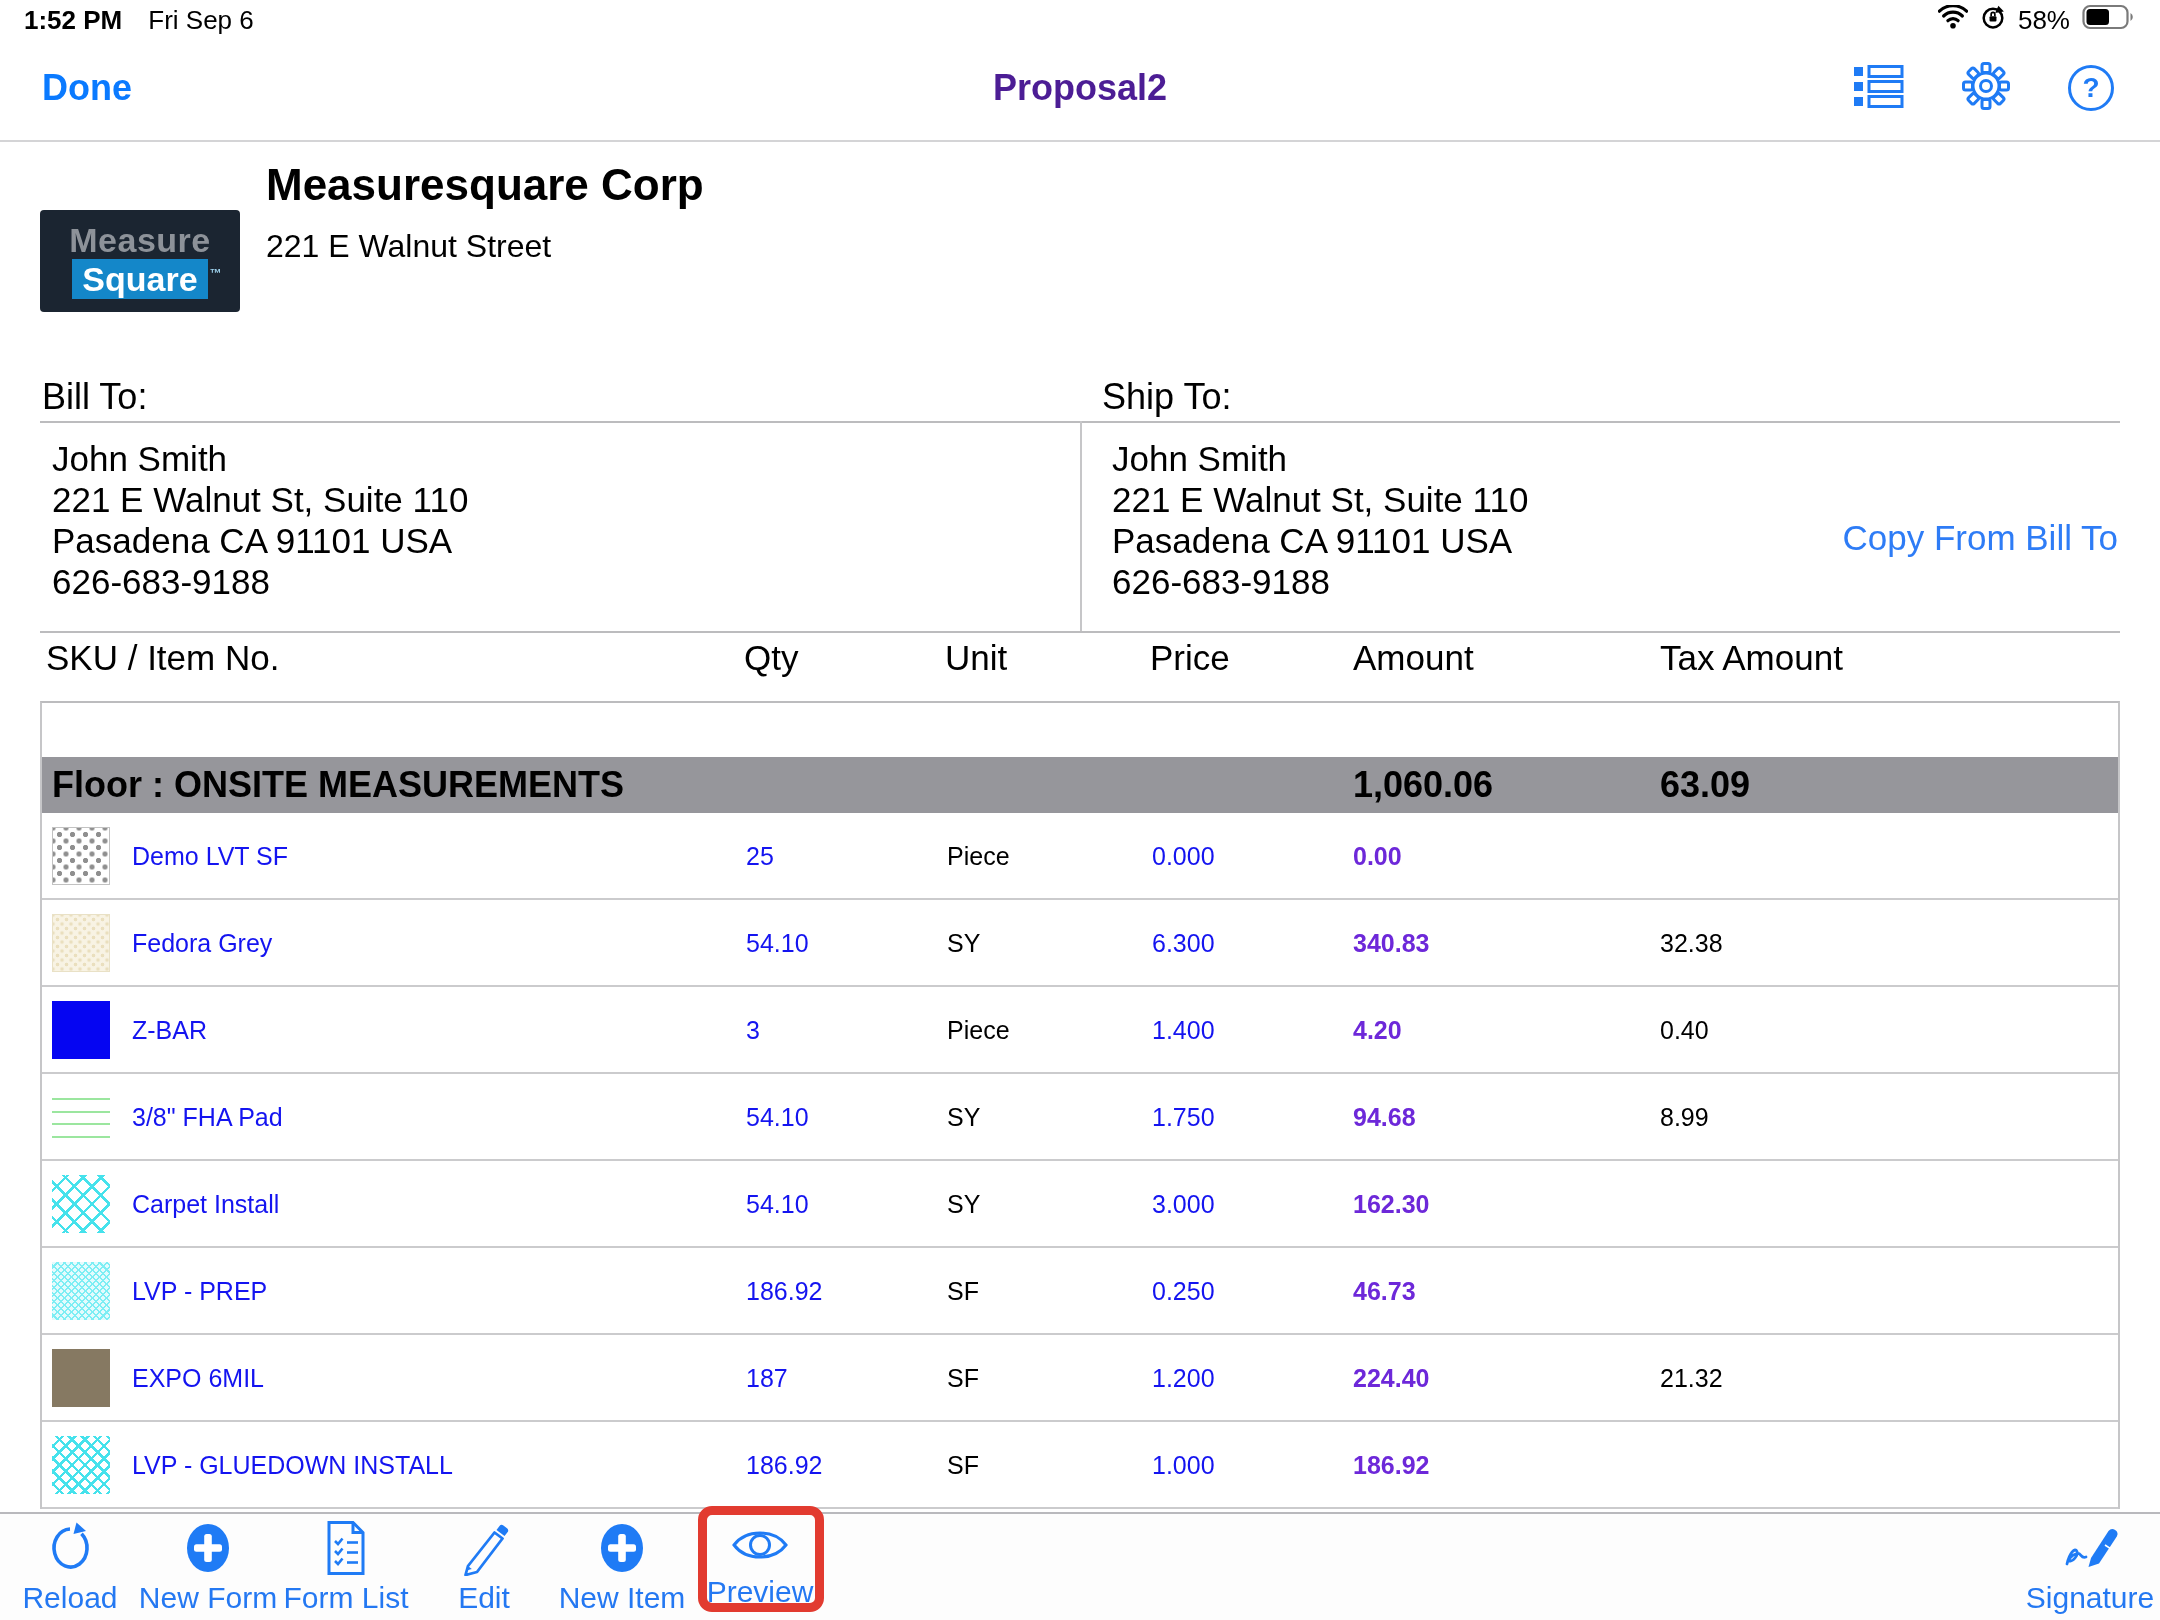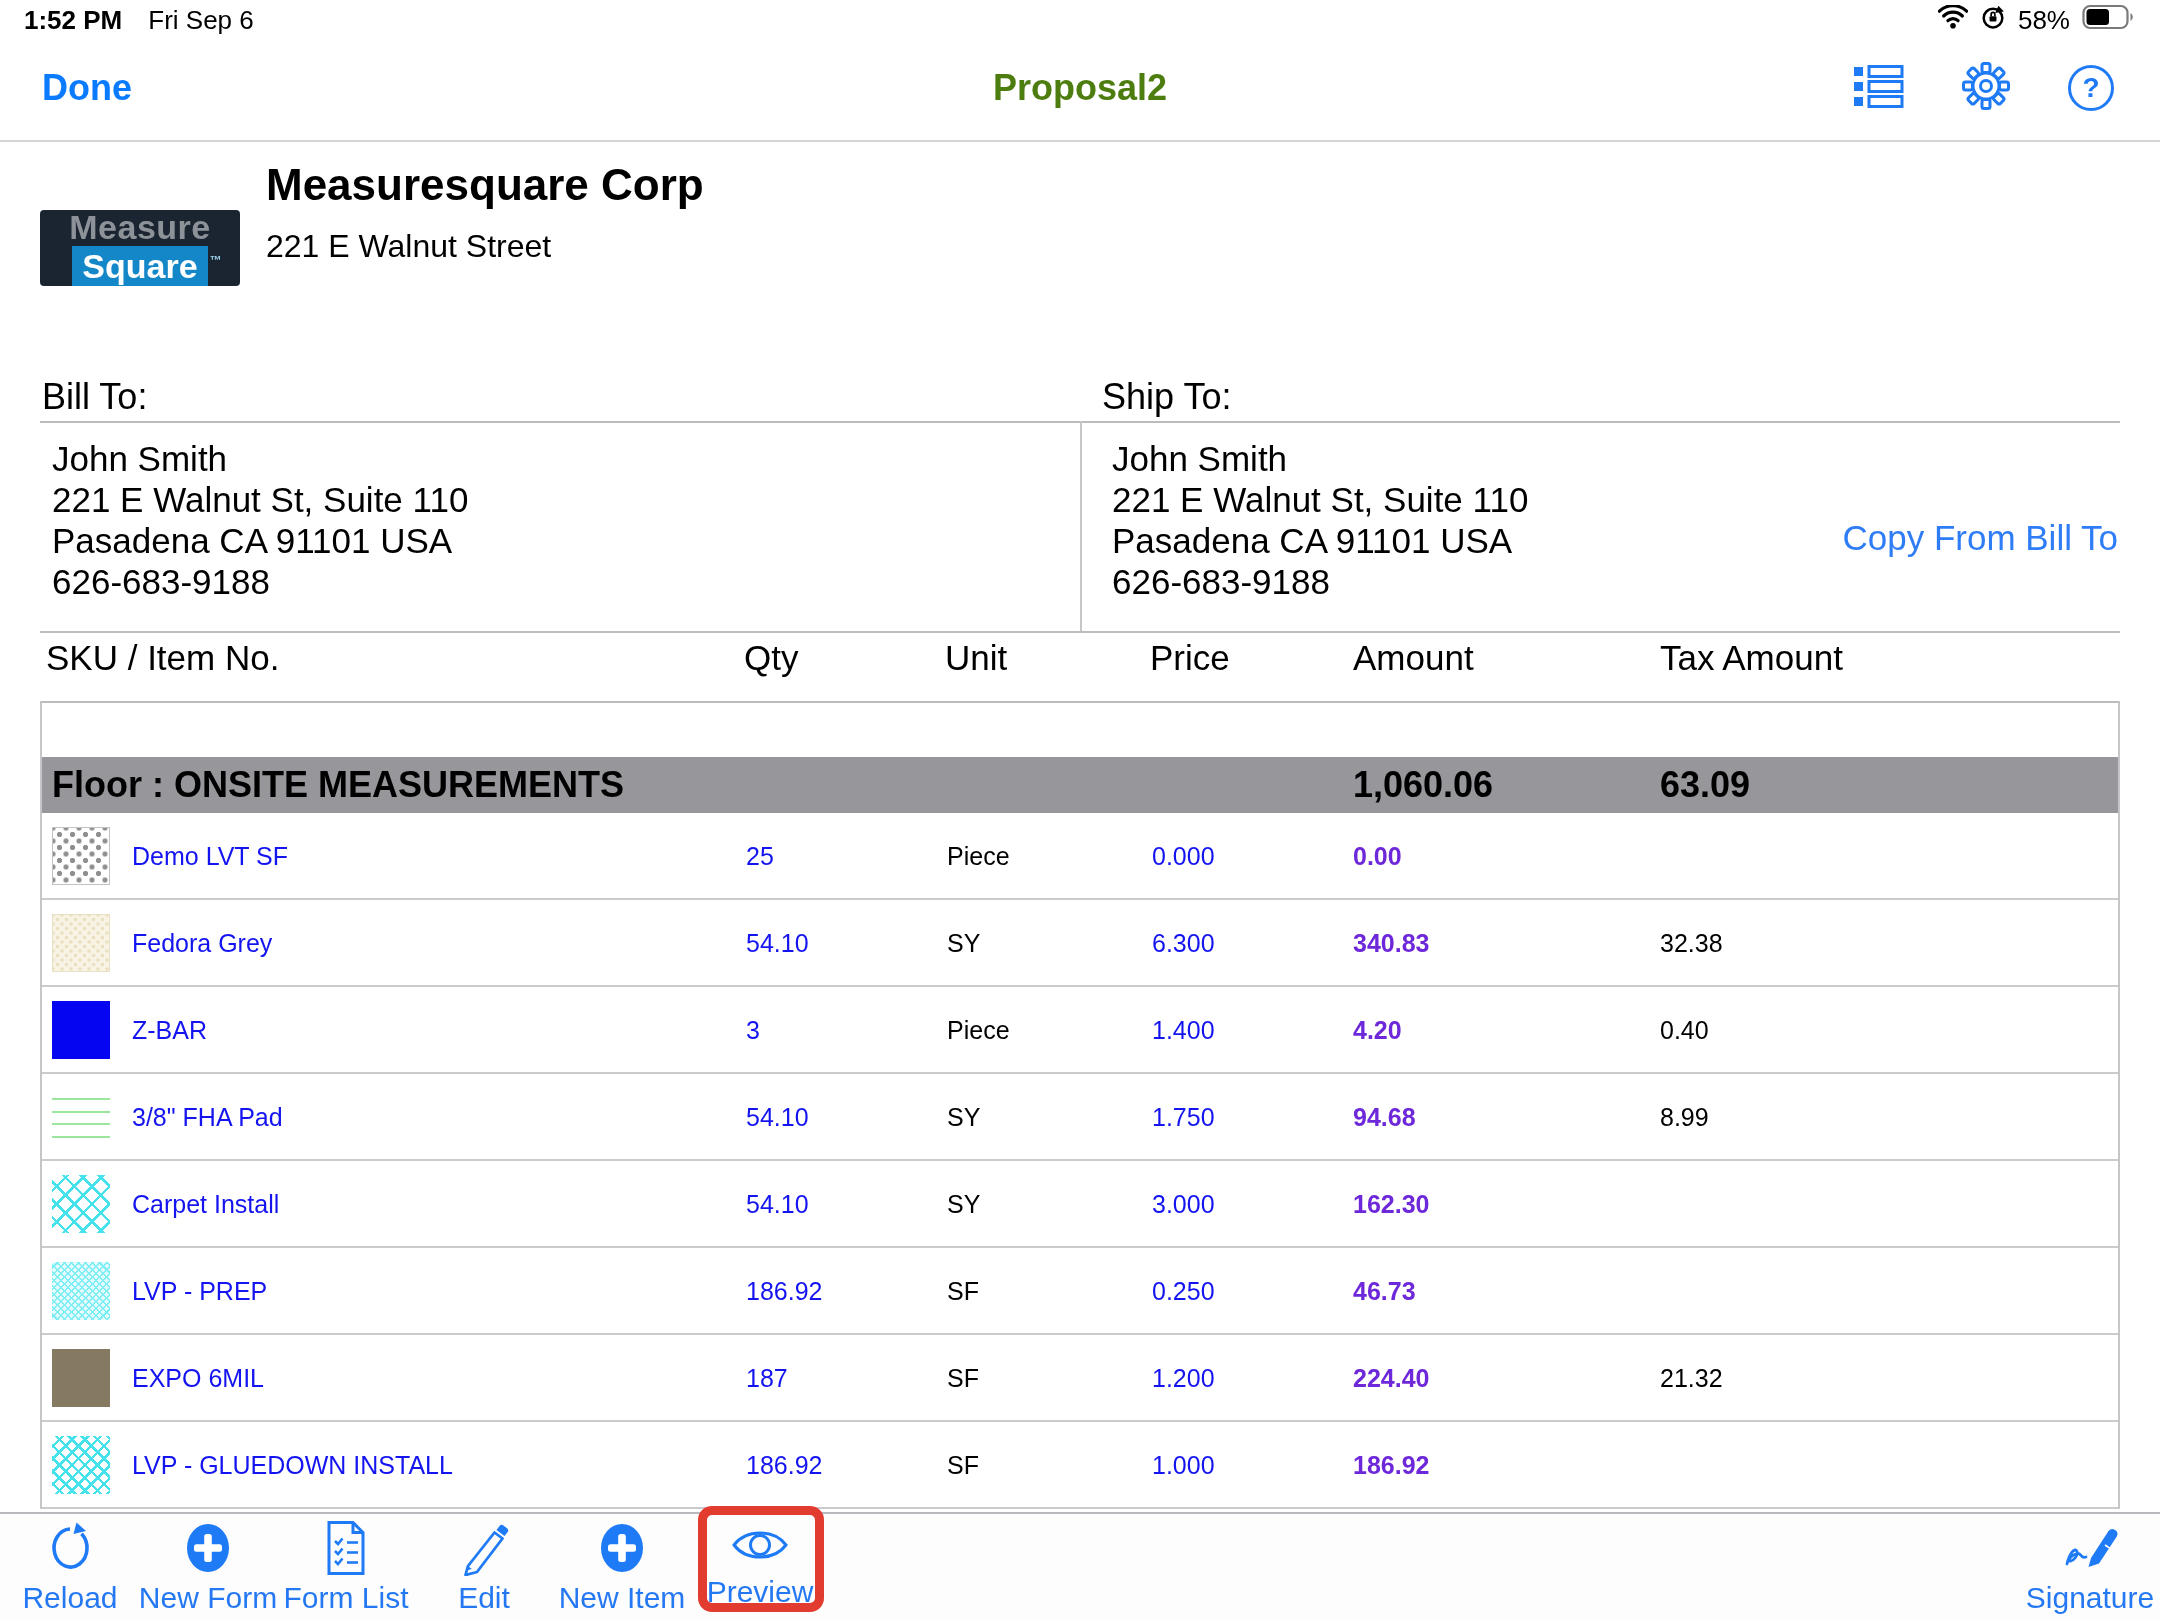--- a/index.html
+++ b/index.html
@@ -8,26 +8,26 @@
 
   
   .status-bar{position:absolute;top:0;left:0;right:0;height:36px;display:flex;justify-content:space-between;align-items:center;padding:4px 24px 0 24px;box-sizing:border-box;}
   .status-left{display:flex;gap:26px;font-size:26px;}
   .status-time{font-weight:700;}
   .status-right{display:flex;align-items:center;gap:12px;font-size:26px;}
 
   
   .nav-bar{position:absolute;top:36px;left:0;right:0;height:104px;border-bottom:2px solid #d4d4d6;display:flex;align-items:center;}
   .nav-done{position:absolute;left:42px;font-size:36px;font-weight:700;color:#0a7aff;}
-  .nav-title{position:absolute;left:0;right:0;text-align:center;font-size:36px;font-weight:700;color:#4d7c0f;}
+  .nav-title{position:absolute;left:0;right:0;text-align:center;font-size:36px;font-weight:700;color:#4c1d95;}
   .nav-icons{position:absolute;right:46px;display:flex;align-items:center;gap:58px;}
   .help-circle{width:40px;height:40px;border:3px solid #1f7bf5;border-radius:50%;display:flex;align-items:center;justify-content:center;font-size:28px;font-weight:700;color:#1f7bf5;}
 
   
-  .logo{position:absolute;left:40px;top:210px;width:200px;height:76px;background:#1b2531;border-radius:4px;display:flex;flex-direction:column;align-items:center;justify-content:center;}
+  .logo{position:absolute;left:40px;top:210px;width:200px;height:102px;background:#1b2531;border-radius:4px;display:flex;flex-direction:column;align-items:center;justify-content:center;}
   .logo-measure{color:#8d9299;font-weight:700;font-size:34px;line-height:34px;letter-spacing:0.5px;}
   .logo-square-box{position:relative;background:#1487c9;color:#fff;font-weight:700;font-size:34px;line-height:40px;padding:0 10px;margin-top:2px;}
   .logo-tm{position:absolute;right:-14px;top:-6px;font-size:12px;color:#9fd3ee;}
   .company-text{position:absolute;left:266px;top:160px;}
   .company-name{font-size:44px;font-weight:700;}
   .company-tagline{font-size:32px;margin-top:12px;}
   .company-address{font-size:32px;margin-top:18px;}
 
   
   .addr-label{position:absolute;top:376px;font-size:36px;}

